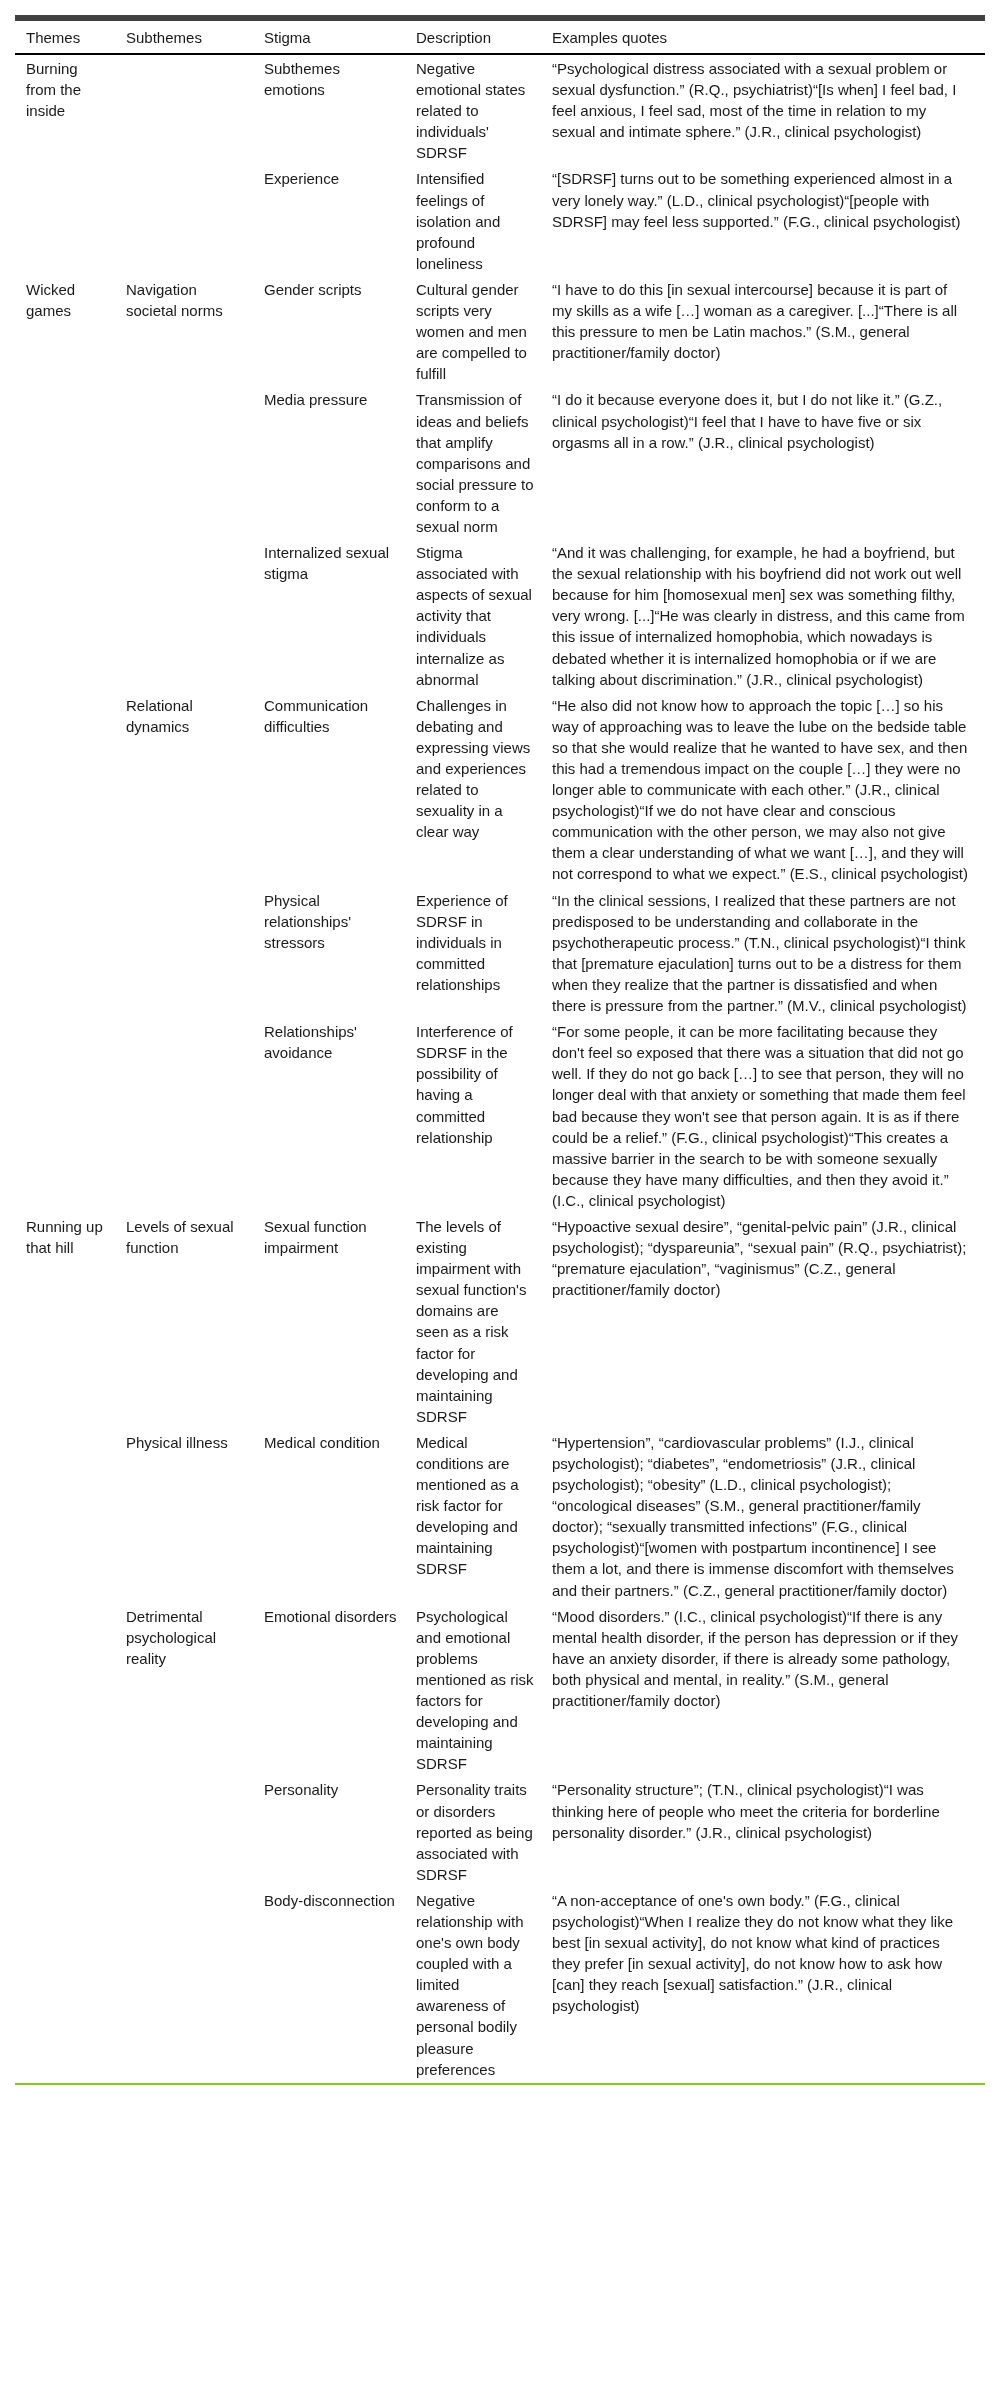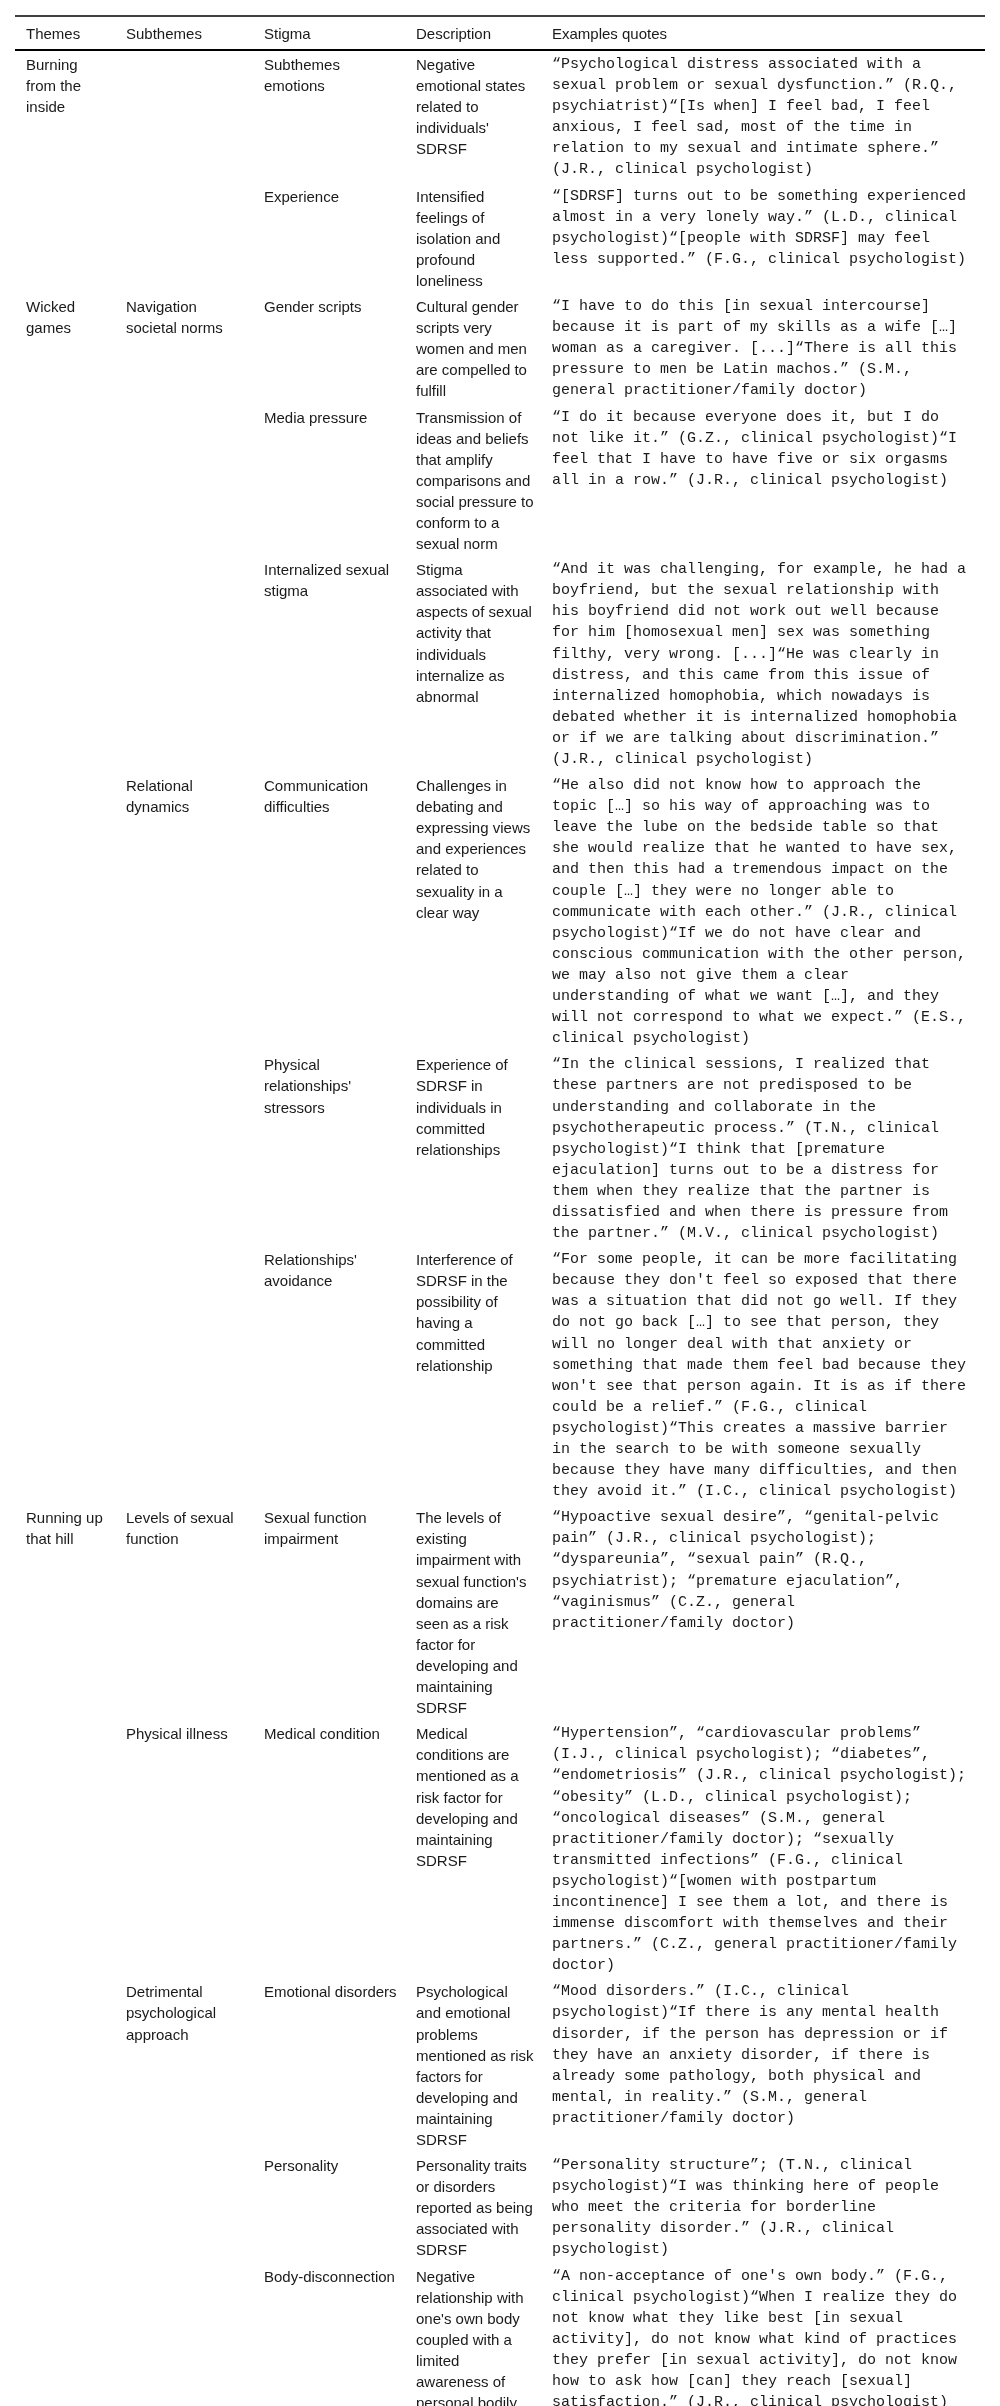--- a/index.html
+++ b/index.html
@@ -20,21 +20,21 @@
     left: 15px;
     top: 15px;
     width: 970px;
   }
   table {
     width: 970px;
     border-collapse: collapse;
     table-layout: fixed;
   }
   thead tr {
-    border-top: 2px solid #404040;
+    border-top: 6px solid #404040;
     border-bottom: 2px solid #000;
   }
   th {
     font-weight: normal;
     text-align: left;
     vertical-align: middle;
     height: 32px;
     padding: 0 6px 0 11px;
     line-height: 21px;
   }
@@ -48,21 +48,21 @@
     padding-bottom: 3px;
   }
   tbody {
     border-bottom: 2px solid #84cc16;
   }
   col.c-theme { width: 100px; }
   col.c-sub   { width: 138px; }
   col.c-code  { width: 152px; }
   col.c-desc  { width: 136px; }
   col.c-quote { width: 444px; }
-  td.quote { padding-right: 14px; font-family: Liberation Mono, monospace; }
+  td.quote { padding-right: 14px; }
 </style>
 </head>
 <body>
 
 <div class="table-wrap">
   <table>
     <colgroup>
       <col class="c-theme">
         <col class="c-sub">
         <col class="c-code">
@@ -144,21 +144,21 @@
       </tr>
       <tr>
         <td></td>
         <td>Physical illness</td>
         <td>Medical condition</td>
         <td>Medical conditions are mentioned as a risk factor for developing and maintaining SDRSF</td>
         <td class="quote">“Hypertension”, “cardiovascular problems” (I.J., clinical psychologist); “diabetes”, “endometriosis” (J.R., clinical psychologist); “obesity” (L.D., clinical psychologist); “oncological diseases” (S.M., general practitioner/family doctor); “sexually transmitted infections” (F.G., clinical psychologist)“[women with postpartum incontinence] I see them a lot, and there is immense discomfort with themselves and their partners.” (C.Z., general practitioner/family doctor)</td>
       </tr>
       <tr>
         <td></td>
-        <td>Detrimental psychological approach</td>
+        <td>Detrimental psychological reality</td>
         <td>Emotional disorders</td>
         <td>Psychological and emotional problems mentioned as risk factors for developing and maintaining SDRSF</td>
         <td class="quote">“Mood disorders.” (I.C., clinical psychologist)“If there is any mental health disorder, if the person has depression or if they have an anxiety disorder, if there is already some pathology, both physical and mental, in reality.” (S.M., general practitioner/family doctor)</td>
       </tr>
       <tr>
         <td></td>
         <td></td>
         <td>Personality</td>
         <td>Personality traits or disorders reported as being associated with SDRSF</td>
         <td class="quote">“Personality structure”; (T.N., clinical psychologist)“I was thinking here of people who meet the criteria for borderline personality disorder.” (J.R., clinical psychologist)</td>

